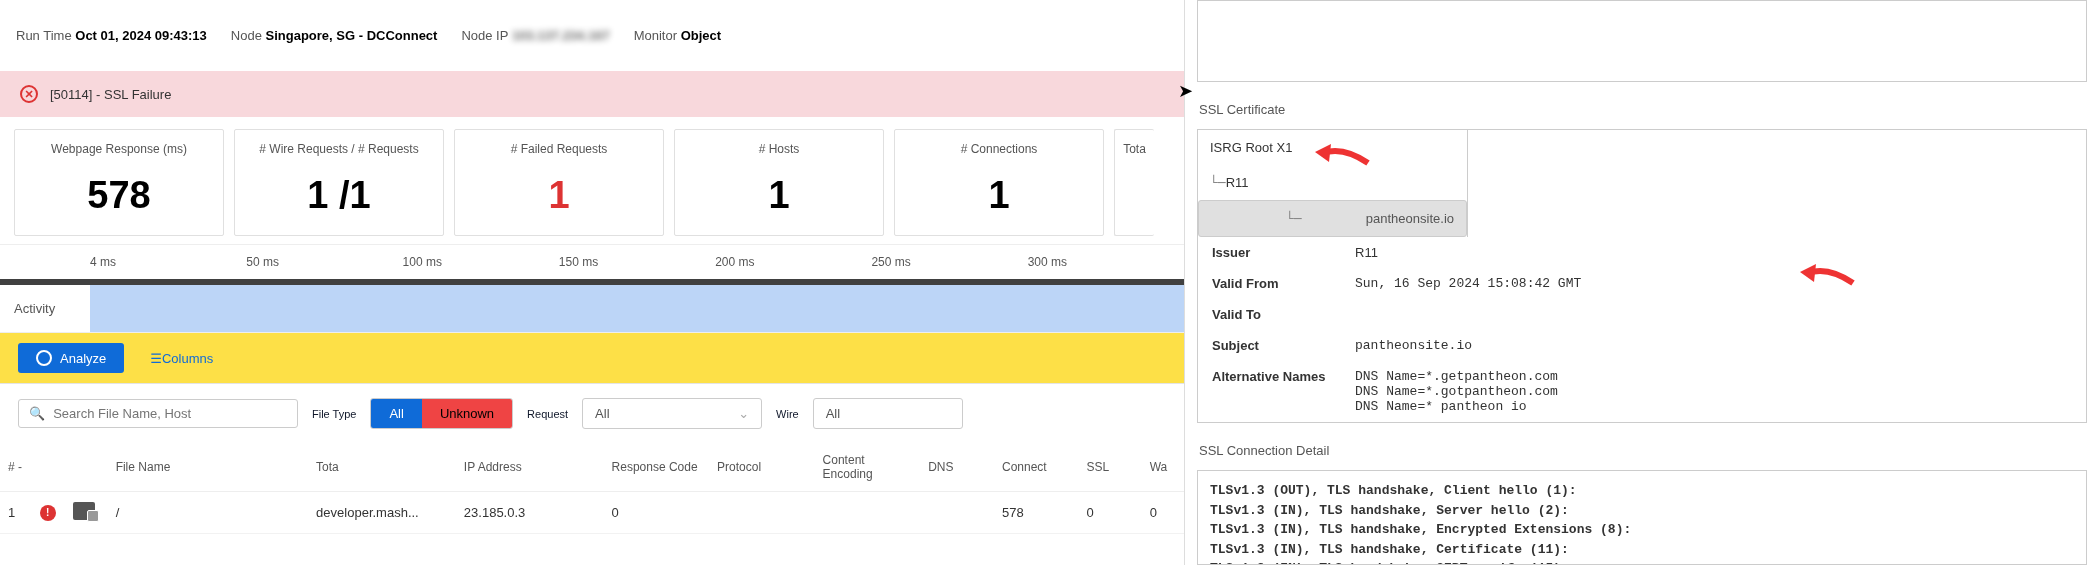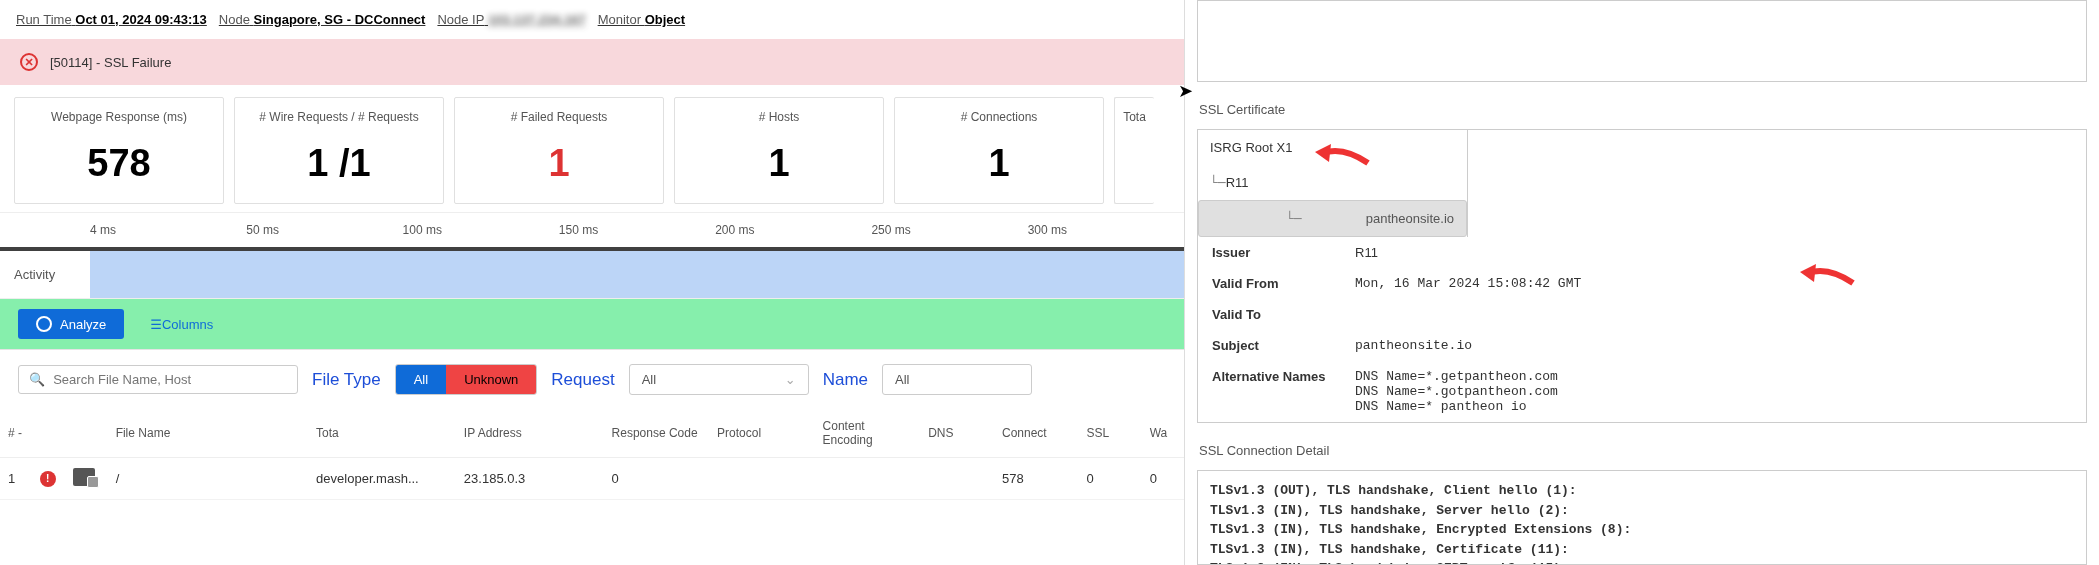--- a/index.html
+++ b/index.html
@@ -1,57 +1,57 @@
 <!DOCTYPE html>
 <html><head>
 <meta charset="utf-8">
 <style>
   * { box-sizing: border-box; margin: 0; padding: 0; }
   body { font-family: Arial, Helvetica, sans-serif; font-size: 13px; color: #333; background: #fff; width: 2099px; height: 565px; overflow: hidden; display: flex; }
   .left-panel { width: 1185px; border-right: 1px solid #ddd; display: flex; flex-direction: column; }
   .right-panel { flex: 1; display: flex; flex-direction: column; }
 
   
-  .hdr { display: flex; align-items: center; gap: 12px; padding: 12px 16px; font-size: 13px; text-decoration: underline; }
+  .hdr { display: flex; align-items: center; gap: 24px; padding: 28px 16px; font-size: 13px; }
   .hdr .lbl { color: #555; }
   .hdr .val { font-weight: bold; color: #000; }
 
   
   .banner { background: #f8d8dc; padding: 14px 20px; display: flex; align-items: center; gap: 12px; font-size: 13px; }
   .banner .ic { width: 18px; height: 18px; border: 2px solid #d33; border-radius: 50%; color: #d33; font-weight: bold; display: flex; align-items: center; justify-content: center; font-size: 11px; }
 
   
   .metrics { display: flex; gap: 10px; padding: 12px 14px 8px; }
   .card { border: 1px solid #e0e0e0; border-radius: 2px; padding: 12px 8px 18px; text-align: center; min-width: 210px; }
   .card .ttl { font-size: 12px; color: #555; margin-bottom: 18px; }
   .card .num { font-size: 38px; font-weight: bold; color: #000; }
   .card .num.red { color: #d33; }
   .card.cut { min-width: 40px; overflow: hidden; border-right: none; }
 
   
   .timeline { border-top: 1px solid #eee; border-bottom: 1px solid #eee; }
   .ticks { display: flex; padding: 10px 0 10px 90px; font-size: 12px; color: #555; position: relative; }
   .tick { width: 180px; text-align: left; }
-  .activity { display: flex; align-items: stretch; border-top: 4px solid #404040; }
+  .activity { display: flex; align-items: stretch; border-top: 6px solid #404040; }
   .activity .albl { width: 90px; padding: 16px 10px 16px 14px; font-size: 13px; color: #555; }
   .activity .bar { flex: 1; background: #bcd5f7; }
 
   
-  .tbar { display: flex; align-items: center; gap: 16px; padding: 10px 18px; border-bottom: 1px solid #e4e4e4; background: #86efac; }
+  .tbar { display: flex; align-items: center; gap: 16px; padding: 10px 18px; border-bottom: 1px solid #e4e4e4; background: #fde047; }
   .btn-analyze { background: #0f6bd8; color: #fff; border: none; padding: 7px 18px; border-radius: 3px; font-size: 13px; display: flex; align-items: center; gap: 8px; cursor: pointer; }
   .btn-columns { background: none; border: none; color: #0f6bd8; padding: 7px 10px; font-size: 13px; display: flex; align-items: center; gap: 0; cursor: pointer; }
   .ico-lines { display: inline-block; }
   .ico-lines::before { content: "☰"; font-size: 13px; }
   .ico-globe { width:16px; height:16px; border:2px solid #fff; border-radius:50%; display:inline-block; position:relative; }
 
   
   .filters { display: flex; align-items: center; gap: 14px; padding: 14px 18px; }
   .search { display: flex; align-items: center; border: 1px solid #ccc; border-radius: 3px; padding: 6px 10px; width: 280px; gap: 8px; }
   .search input { border: none; outline: none; font-size: 13px; flex: 1; }
-  .flbl { font-size: 17px; color: #1d4ed8; }
+  .flbl { font-size: 11px; color: #0f172a; }
   .seg { display: flex; border: 1px solid #ccc; border-radius: 3px; overflow: hidden; }
   .seg button { border: none; background: #ef4444; padding: 7px 18px; font-size: 13px; cursor: pointer; }
   .seg button.active { background: #0f6bd8; color: #fff; }
   .sel { border: 1px solid #ccc; border-radius: 3px; padding: 7px 12px; min-width: 180px; font-size: 13px; display: flex; justify-content: space-between; align-items: center; color: #555; cursor: pointer; }
   .sel.narrow { min-width: 150px; }
 
   
   table.data { width: 100%; border-collapse: collapse; }
   table.data th { text-align: left; font-size: 12px; color: #555; font-weight: normal; padding: 10px 8px; border-bottom: 1px solid #eee; }
   table.data td { padding: 10px 8px; font-size: 13px; border-bottom: 1px solid #f2f2f2; }
@@ -157,21 +157,21 @@
     <span class="flbl">File Type</span>
     <div class="seg">
       <button class="active">All</button>
       <button>Unknown</button>
     </div>
     <span class="flbl">Request</span>
     <div class="sel">
       <span>All</span>
       <span style="color:#aaa;">⌄</span>
     </div>
-    <span class="flbl">Name</span>
+    <span class="flbl">Wire</span>
     <div class="sel narrow">
       <span>All</span>
     </div>
   </div>
 
   <table class="data">
     <thead>
       <tr>
         <th style="width:30px;"># -</th>
         <th style="width:30px;"></th>
@@ -220,21 +220,21 @@
       <div class="node"><span class="branch">└─</span><span>R11</span></div>
       <div class="node sel">&nbsp;&nbsp;&nbsp;<span class="branch">└─</span><span>pantheonsite.io</span></div>
     </div>
     <div class="kv">
       <div class="kv-row">
           <div class="k">Issuer</div>
           <div class="v plain">R11</div>
         </div>
       <div class="kv-row">
           <div class="k">Valid From</div>
-          <div class="v">Mon, 16 Mar 2024 15:08:42 GMT</div>
+          <div class="v">Sun, 16 Sep 2024 15:08:42 GMT</div>
         </div>
       <div class="kv-row">
           <div class="k">Valid To</div>
         </div>
       <div class="kv-row">
           <div class="k">Subject</div>
           <div class="v">pantheonsite.io</div>
         </div>
       <div class="kv-row">
           <div class="k">Alternative Names</div>

